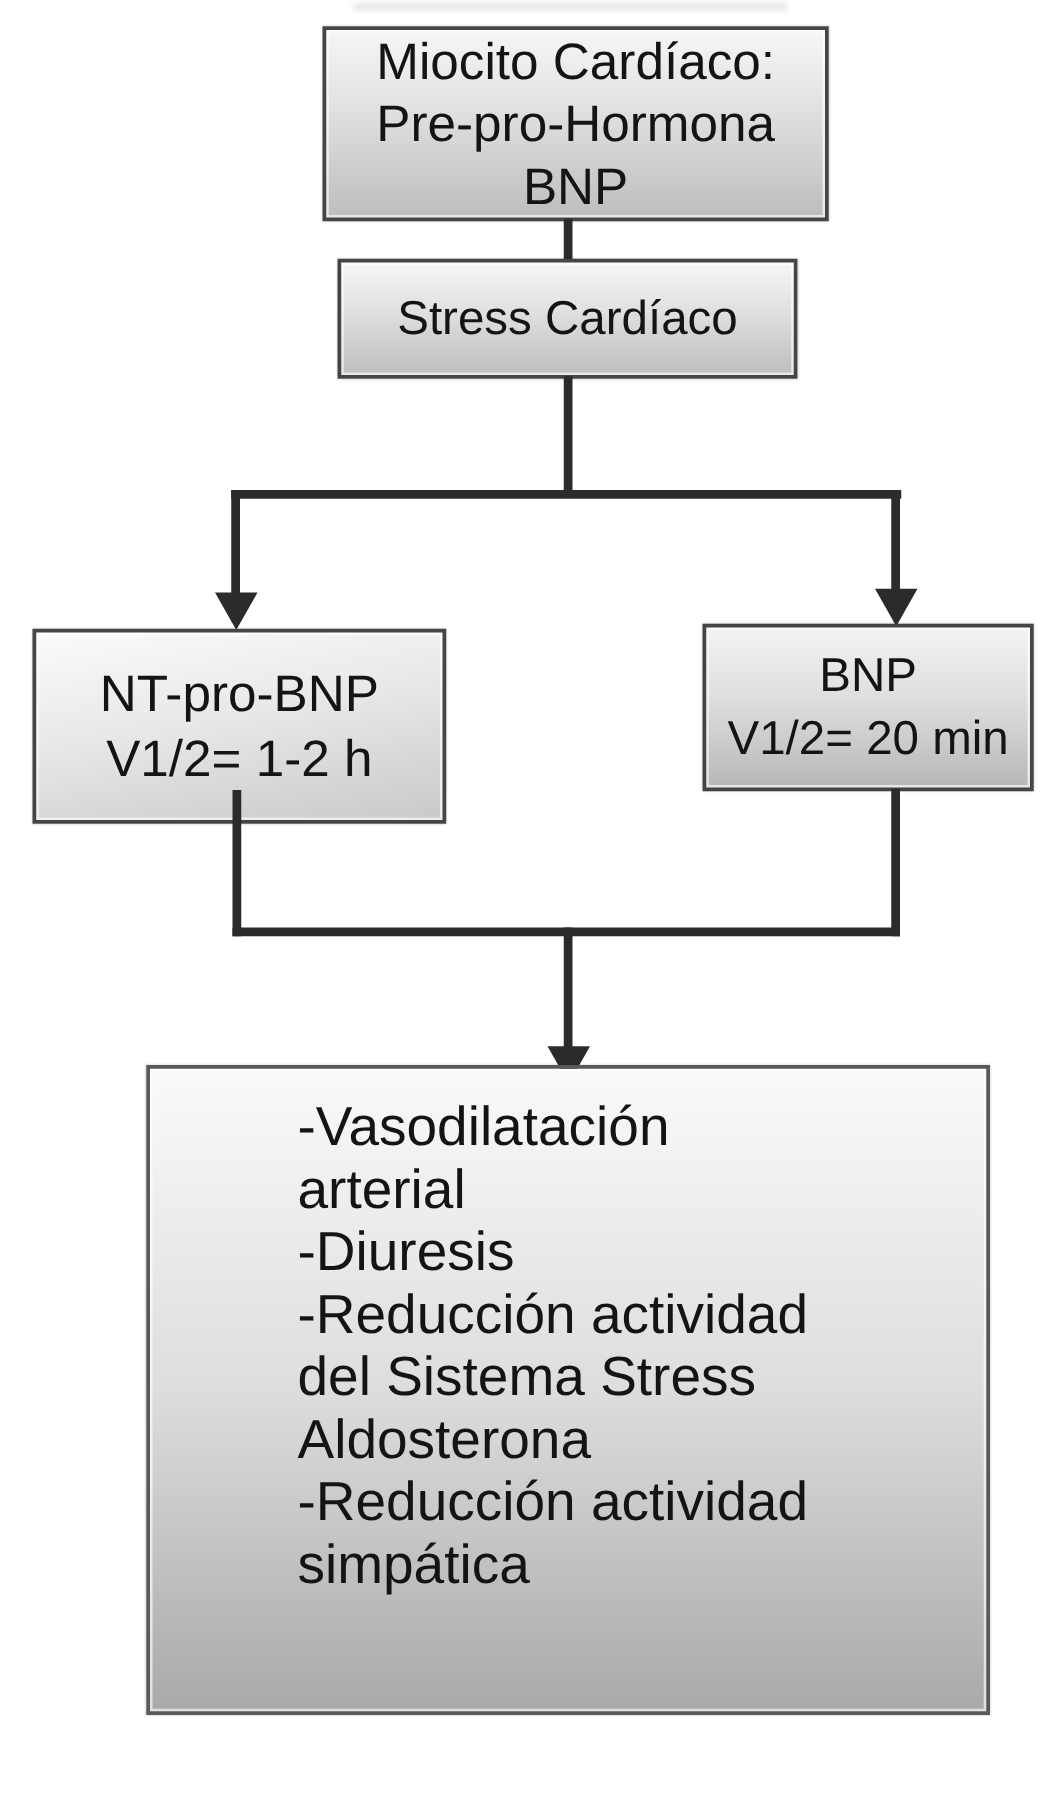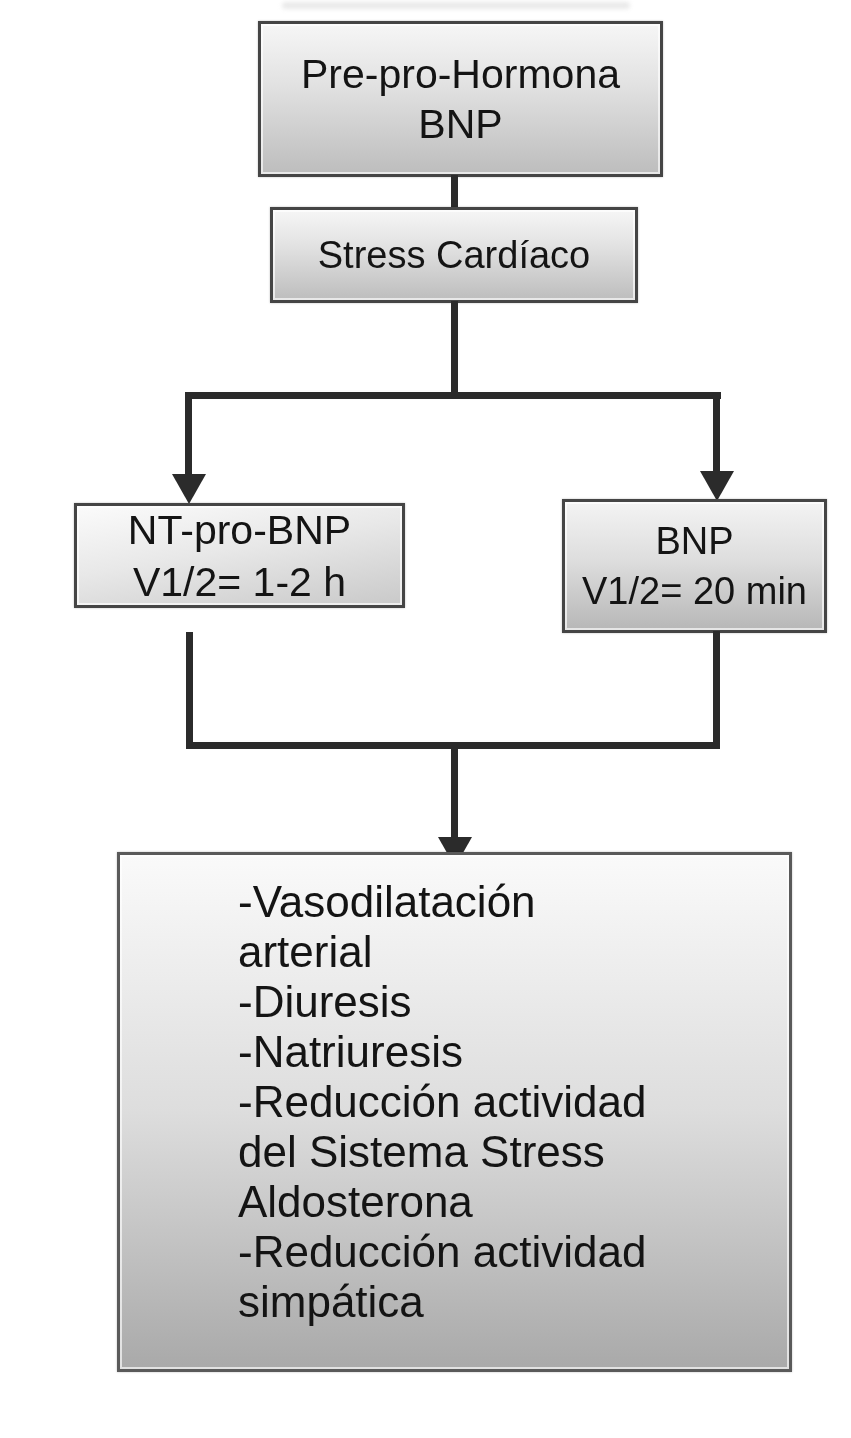--- a/index.html
+++ b/index.html
@@ -11,22 +11,22 @@
     position:absolute;box-sizing:border-box;
     border:3px solid #454545;
     background:linear-gradient(180deg,#f6f6f6 0%,#e2e2e2 40%,#bdbdbd 100%);
     box-shadow:inset 0 0 0 2px rgba(255,255,255,.65), 0 0 2px rgba(0,0,0,.25);
     display:flex;flex-direction:column;justify-content:center;align-items:center;
     text-align:center;
   }
   .node .ln{white-space:nowrap;}
   .node-top{left:258px;top:21px;width:405px;height:156px;font-size:41px;line-height:50px;}
   .node-stress{left:270px;top:207px;width:368px;height:96px;font-size:38px;line-height:52px;}
-  .node-ntprobnp{left:26px;top:503px;width:331px;height:105px;font-size:41px;line-height:52px;
-    background:linear-gradient(170deg,#fbfbfb 0%,#e8e8e8 45%,#c9c9c9 100%);margin-left:48px;}
+  .node-ntprobnp{left:26px;top:503px;width:331px;height:156px;font-size:41px;line-height:52px;
+    background:linear-gradient(170deg,#fbfbfb 0%,#e8e8e8 45%,#c9c9c9 100%);}
   .node-bnp{left:562px;top:499px;width:265px;height:134px;font-size:38px;line-height:50px;
     background:linear-gradient(180deg,#f3f3f3 0%,#dedede 45%,#b7b7b7 100%);}
   .node-effects{
     left:117px;top:852px;width:675px;height:520px;
     border:3px solid #5a5a5a;
     background:linear-gradient(180deg,#fafafa 0%,#dddddd 50%,#a9a9a9 100%);
     justify-content:flex-start;align-items:flex-start;text-align:left;
     padding:22px 10px 0 118px;font-size:44px;line-height:50px;
   }
   .conn{position:absolute;background:#2b2b2b;}
@@ -39,20 +39,21 @@
     position:absolute;left:282px;top:2px;width:348px;height:7px;
     background:#e9e9e9;filter:blur(2px);border-radius:4px;
   }
 </style>
 </head>
 <body>
 
 <div class="smudge"></div>
 
 <div class="node node-top">
+  <div class="ln">Miocito Cardíaco:</div>
   <div class="ln">Pre-pro-Hormona</div>
   <div class="ln">BNP</div>
 </div>
 
 <div class="conn" style="left:451px;top:175px;width:7px;height:34px;"></div>
 
 <div class="node node-stress">
   <div class="ln">Stress Cardíaco</div>
 </div>
 
@@ -79,19 +80,18 @@
 <div class="conn" style="left:186px;top:632px;width:7px;height:117px;"></div>
 <div class="conn" style="left:713px;top:631px;width:7px;height:118px;"></div>
 <div class="conn" style="left:186px;top:742px;width:534px;height:7px;"></div>
 <div class="conn" style="left:451px;top:742px;width:7px;height:97px;"></div>
 <div class="arrowhead" style="left:438px;top:837px;"></div>
 
 <div class="node node-effects">
   <div class="ln">-Vasodilatación</div>
   <div class="ln">arterial</div>
   <div class="ln">-Diuresis</div>
-  <div class="ln">-Natriuresis</div>
   <div class="ln">-Reducción actividad</div>
   <div class="ln">del Sistema Stress</div>
   <div class="ln">Aldosterona</div>
   <div class="ln">-Reducción actividad</div>
   <div class="ln">simpática</div>
 </div>
 
 </body></html>

